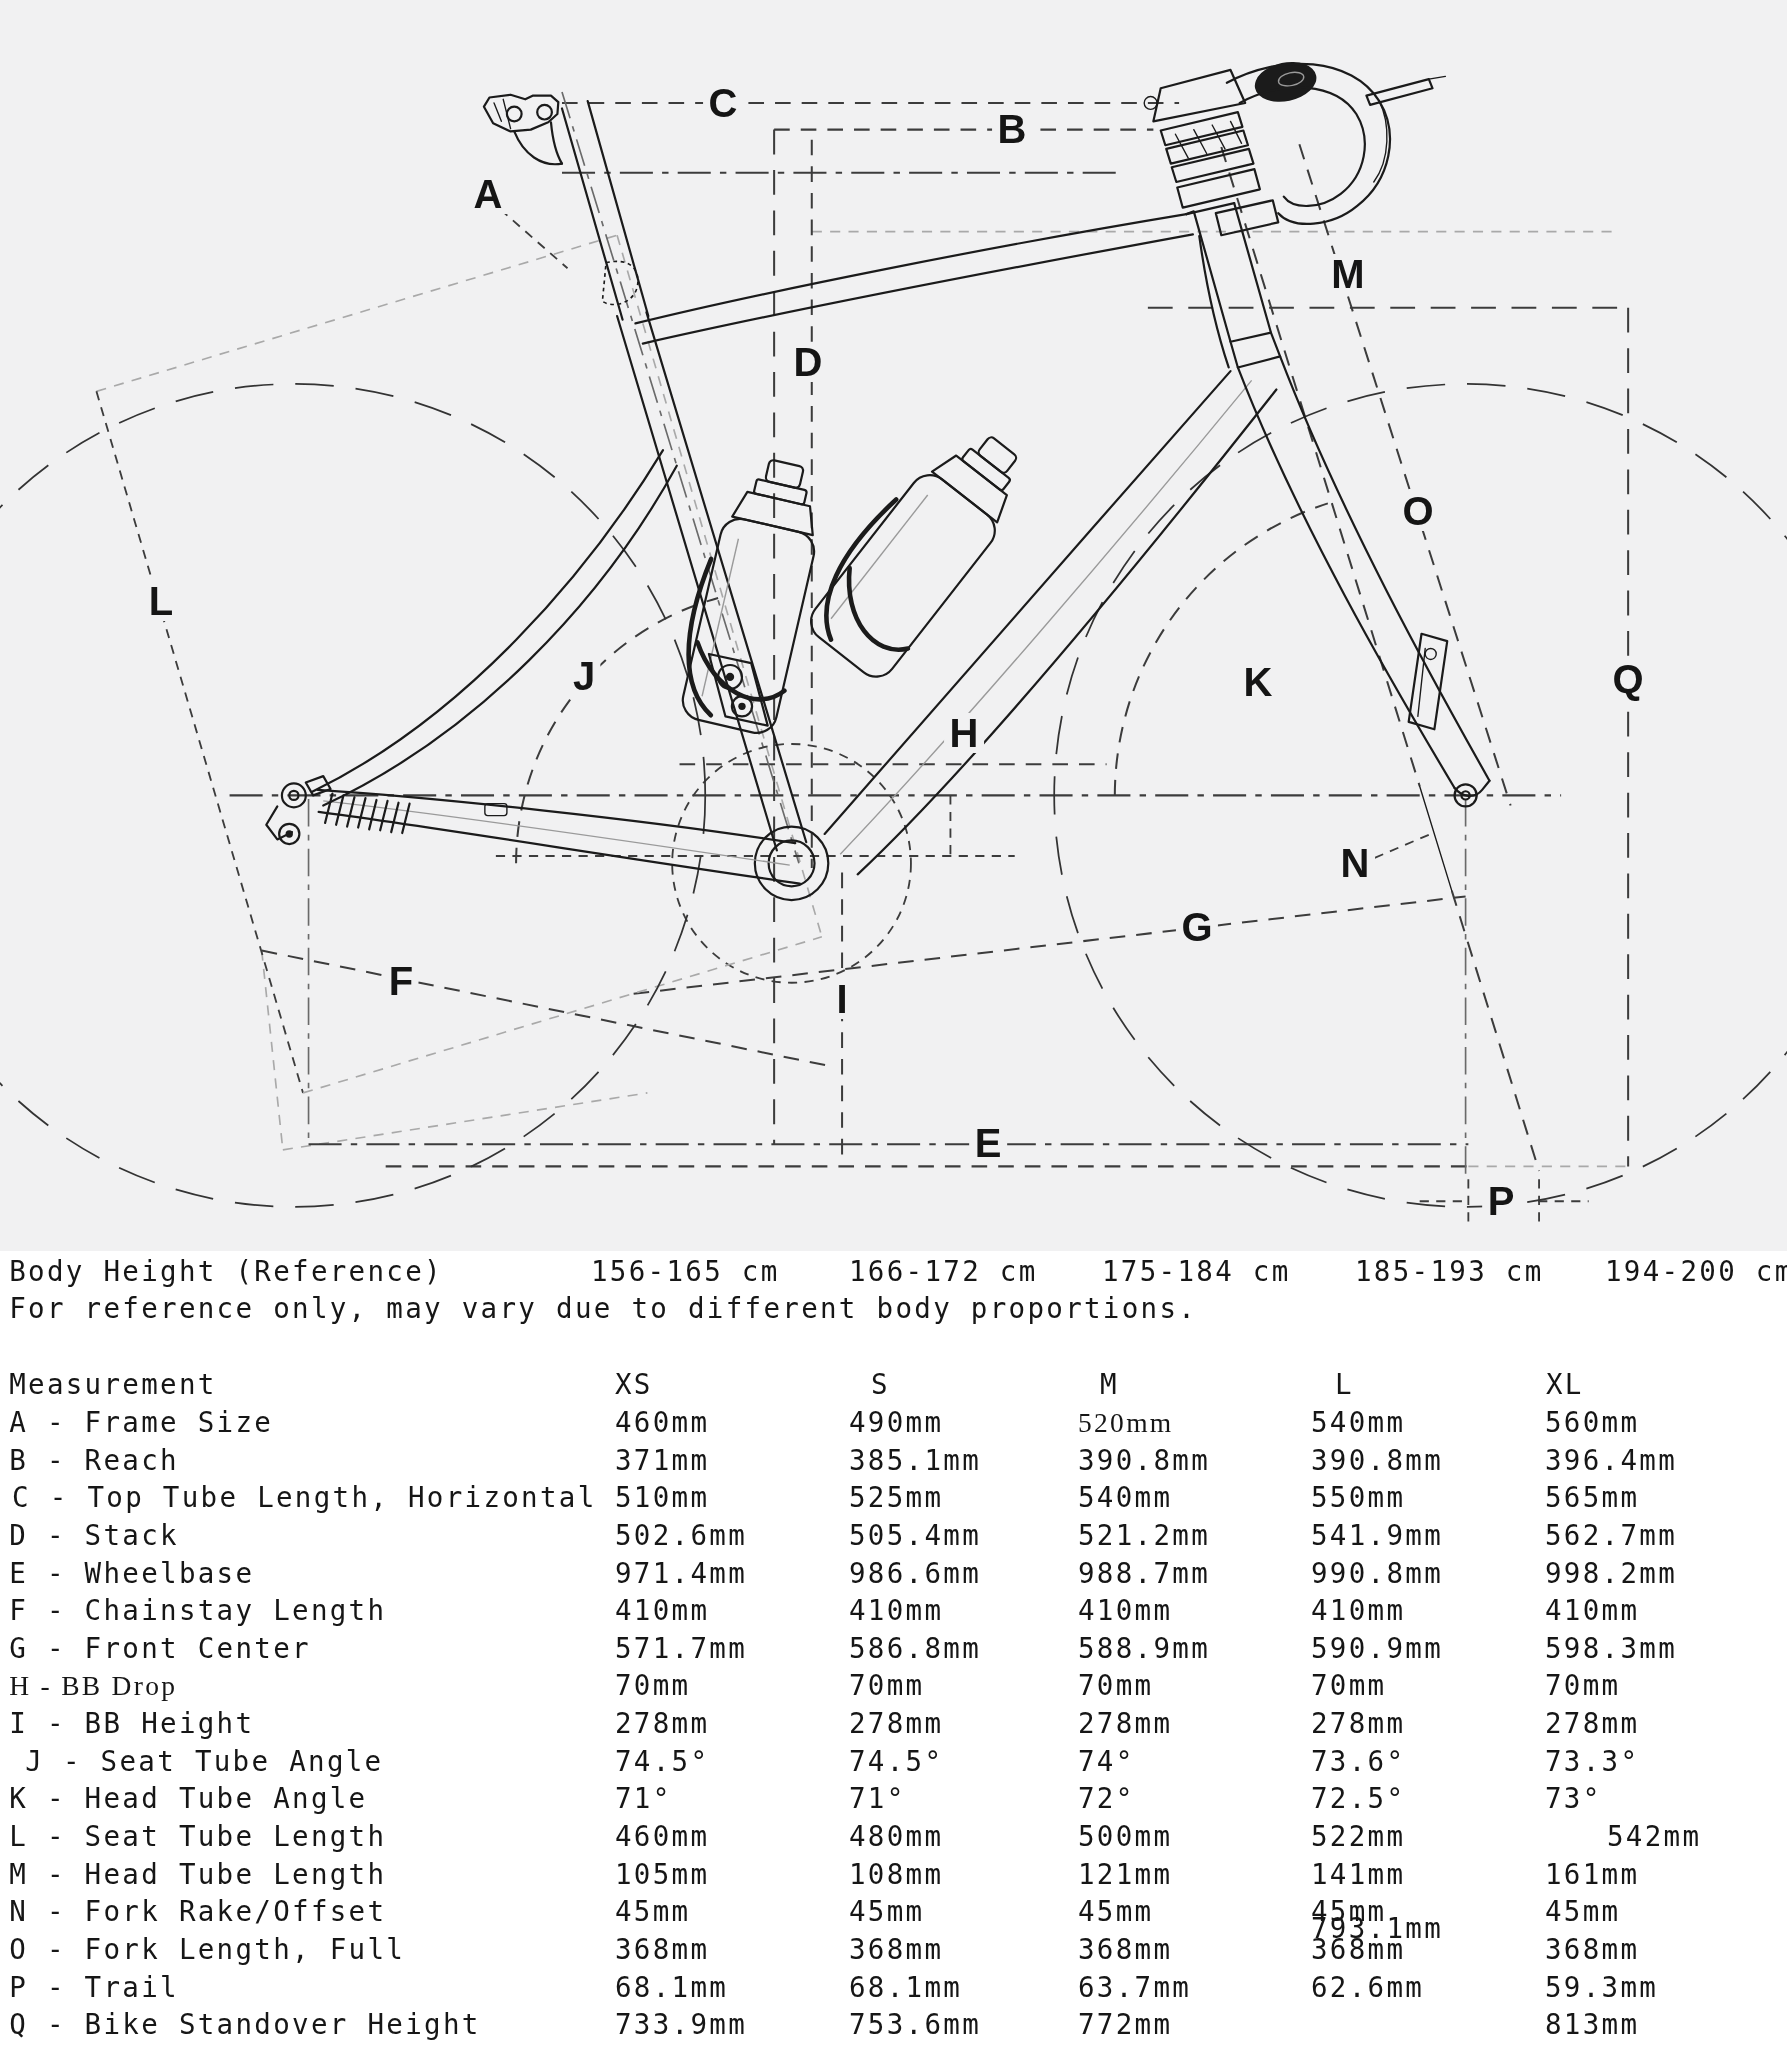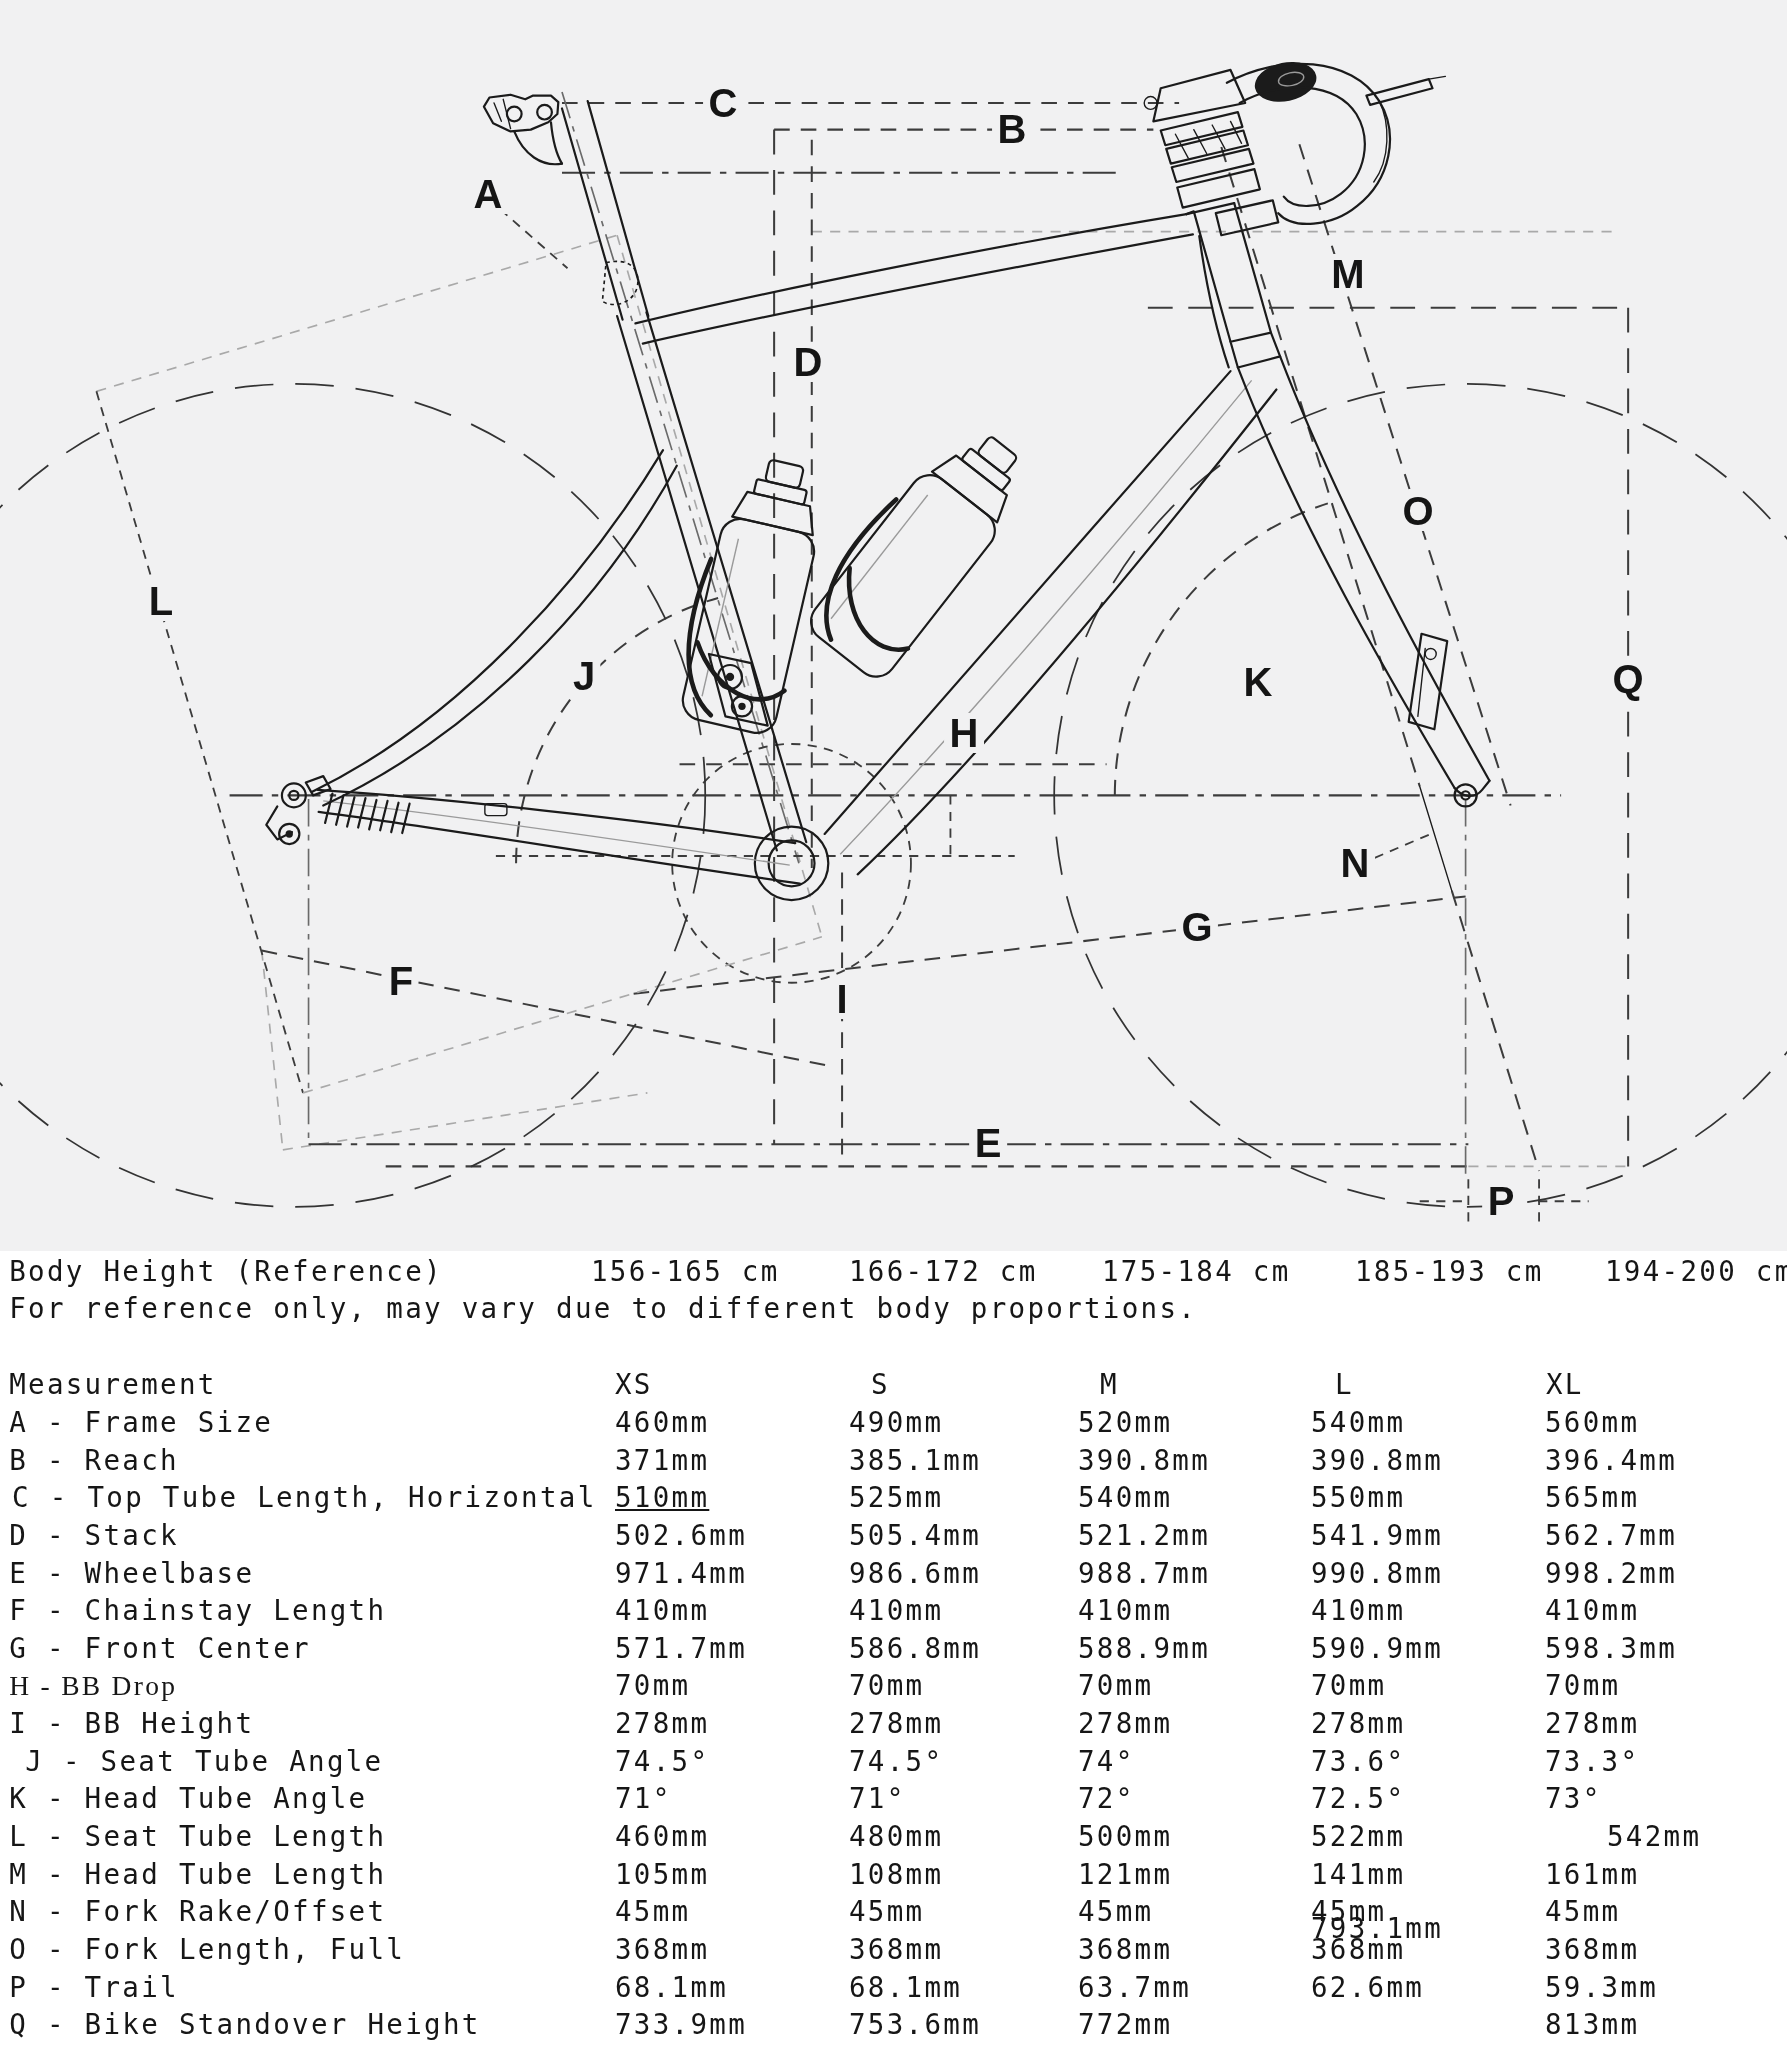--- a/index.html
+++ b/index.html
@@ -253,31 +253,31 @@
         <span class="t" style="left: 615px; top: 1368px;">XS</span>
         <span class="t" style="left: 871px; top: 1368px;">S</span>
         <span class="t" style="left: 1100px; top: 1368px;">M</span>
         <span class="t" style="left: 1335px; top: 1368px;">L</span>
         <span class="t" style="left: 1546px; top: 1368px;">XL</span>
       </div>
     <div id="rows">
         <span class="t" style="left: 9.2px; top: 1406px;">A - Frame Size</span>
         <span class="t" style="left: 615px; top: 1406px;">460mm</span>
         <span class="t" style="left: 849px; top: 1406px;">490mm</span>
-        <span class="t" style="left: 1078px; top: 1406px;">520mm</span>
+        <span class="t" style="left: 1078px; top: 1406px; font-family: Liberation Serif, serif;">520mm</span>
         <span class="t" style="left: 1311px; top: 1406px;">540mm</span>
         <span class="t" style="left: 1545px; top: 1406px;">560mm</span>
         <span class="t" style="left: 9.2px; top: 1444px; text-align: right;">B - Reach</span>
         <span class="t" style="left: 615px; top: 1444px;">371mm</span>
         <span class="t" style="left: 849px; top: 1444px;">385.1mm</span>
         <span class="t" style="left: 1078px; top: 1444px;">390.8mm</span>
         <span class="t" style="left: 1311px; top: 1444px;">390.8mm</span>
         <span class="t" style="left: 1545px; top: 1444px;">396.4mm</span>
         <span class="t" style="left: 12px; top: 1481px;">C - Top Tube Length, Horizontal</span>
-        <span class="t" style="left: 615px; top: 1481px; text-decoration: underline;">510mm</span>
+        <span class="t" style="left: 615px; top: 1481px;">510mm</span>
         <span class="t" style="left: 849px; top: 1481px;">525mm</span>
         <span class="t" style="left: 1078px; top: 1481px;">540mm</span>
         <span class="t" style="left: 1311px; top: 1481px;">550mm</span>
         <span class="t" style="left: 1545px; top: 1481px;">565mm</span>
         <span class="t" style="left: 9.2px; top: 1519px;">D - Stack</span>
         <span class="t" style="left: 615px; top: 1519px;">502.6mm</span>
         <span class="t" style="left: 849px; top: 1519px;">505.4mm</span>
         <span class="t" style="left: 1078px; top: 1519px;">521.2mm</span>
         <span class="t" style="left: 1311px; top: 1519px;">541.9mm</span>
         <span class="t" style="left: 1545px; top: 1519px;">562.7mm</span>

